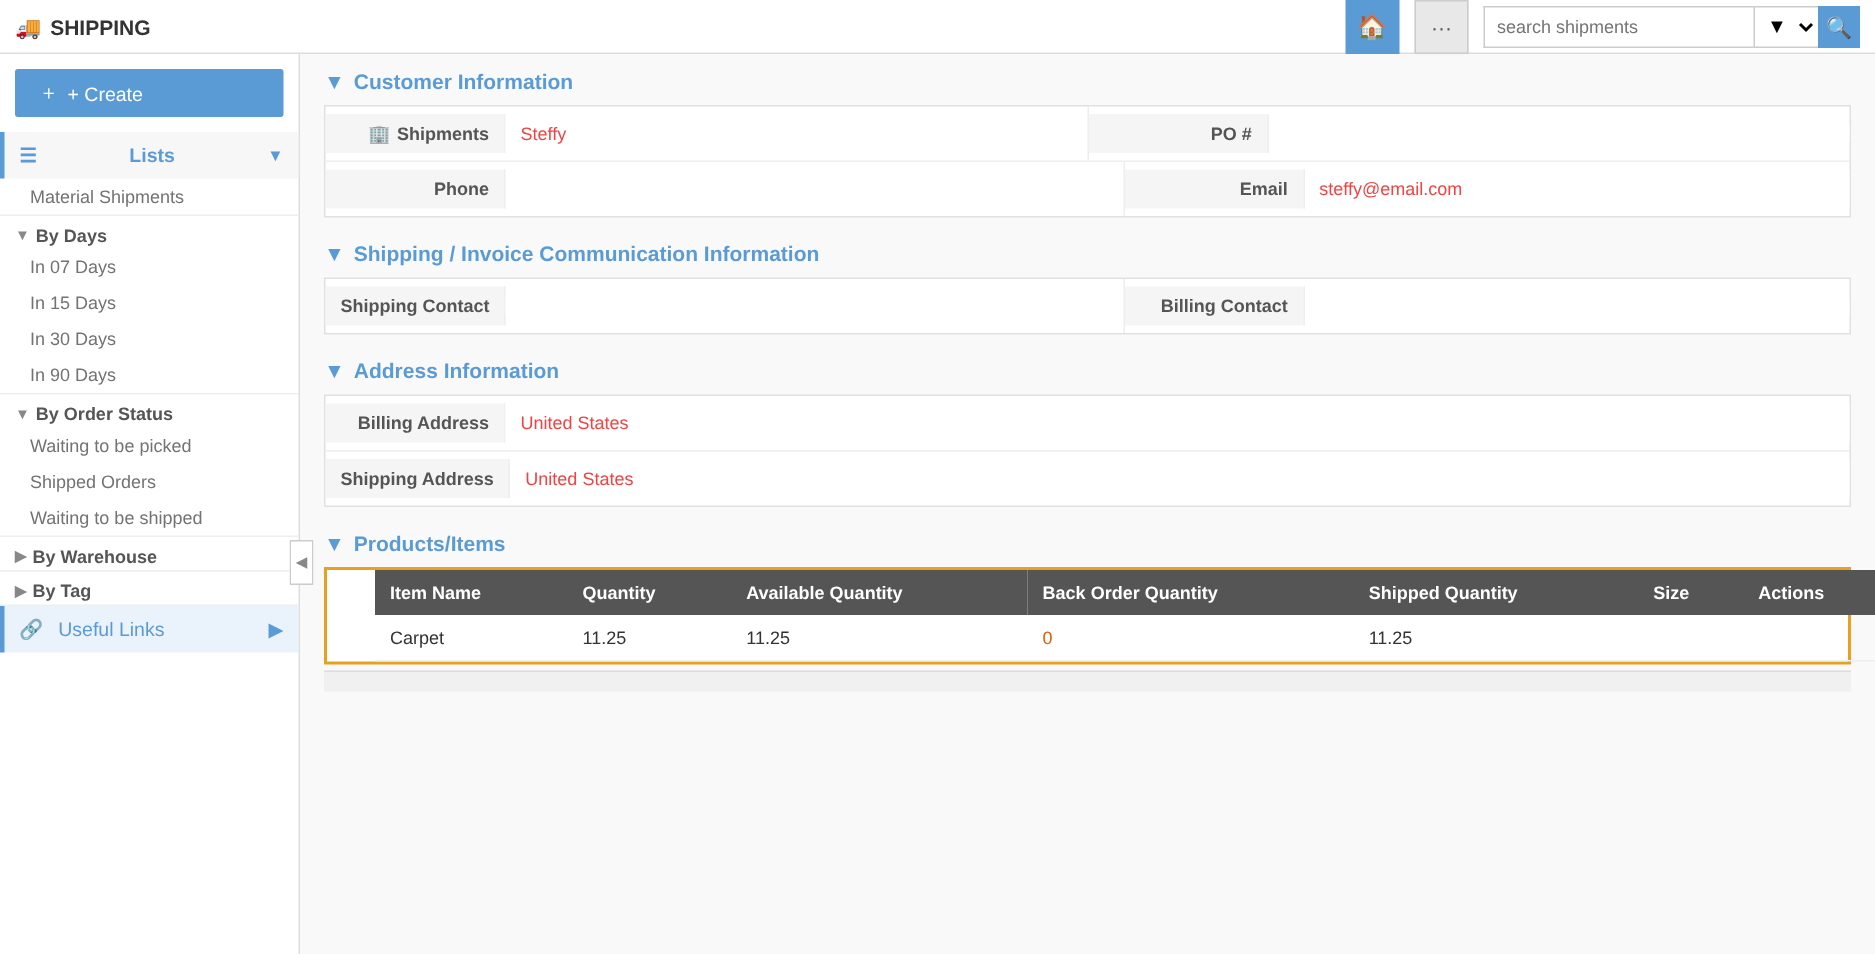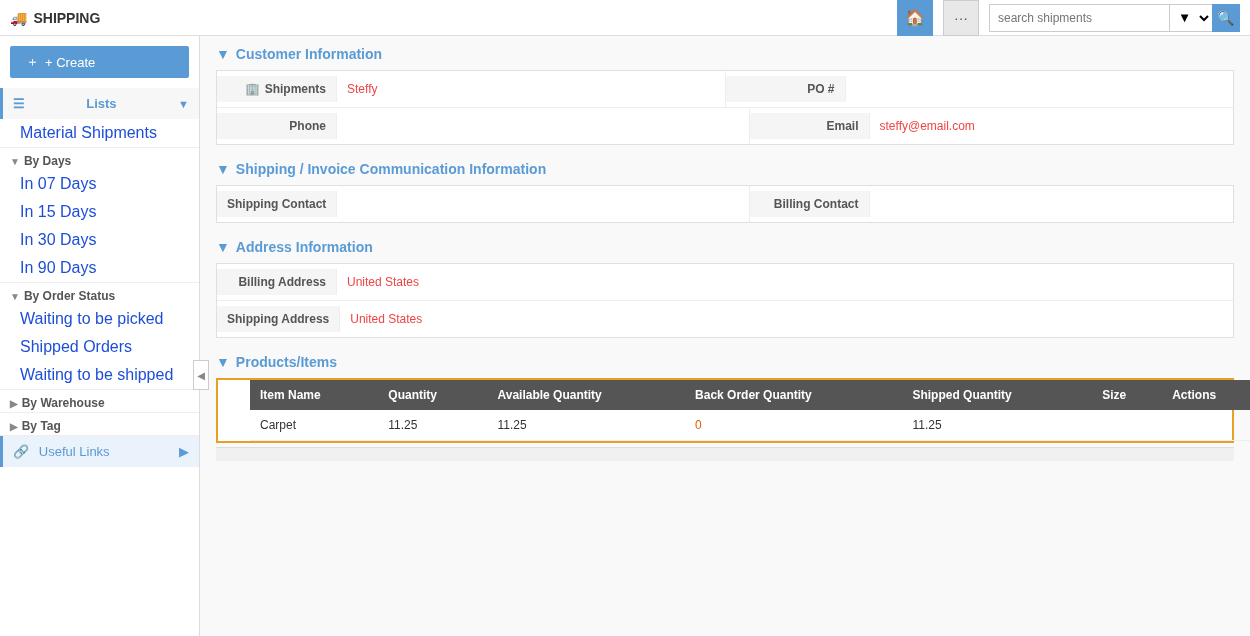--- a/index.html
+++ b/index.html
@@ -130,22 +130,22 @@
       color: #555;
       display: flex;
       align-items: center;
       gap: 4px;
       cursor: pointer;
     }
     .sidebar-group-label .chevron { font-size: 10px; color: #888; }
     .sidebar-item {
       padding: 5px 10px 5px 20px;
       cursor: pointer;
-      color: #1d4ed8;
-      font-size: 16px;
+      color: #737373;
+      font-size: 12px;
     }
     .sidebar-useful-links {
       display: flex;
       align-items: center;
       justify-content: space-between;
       padding: 8px 10px;
       cursor: pointer;
       color: #5b9bd5;
       font-size: 13px;
       background: #eaf2fb;

